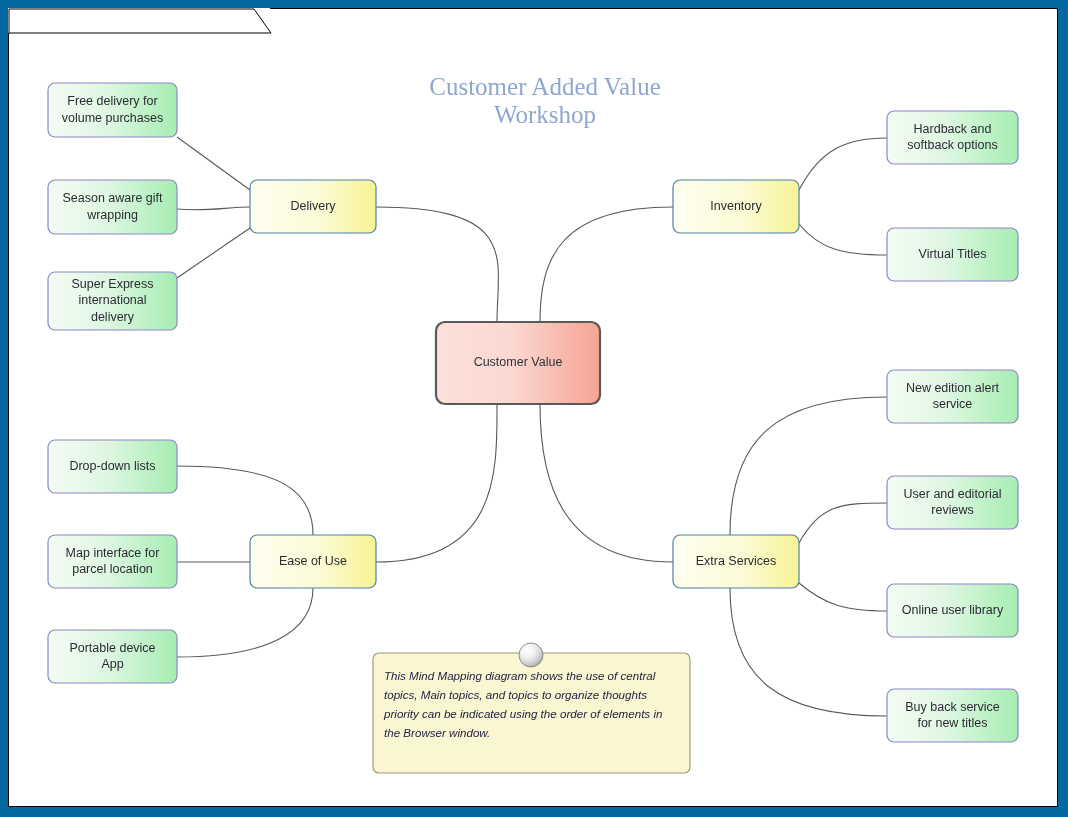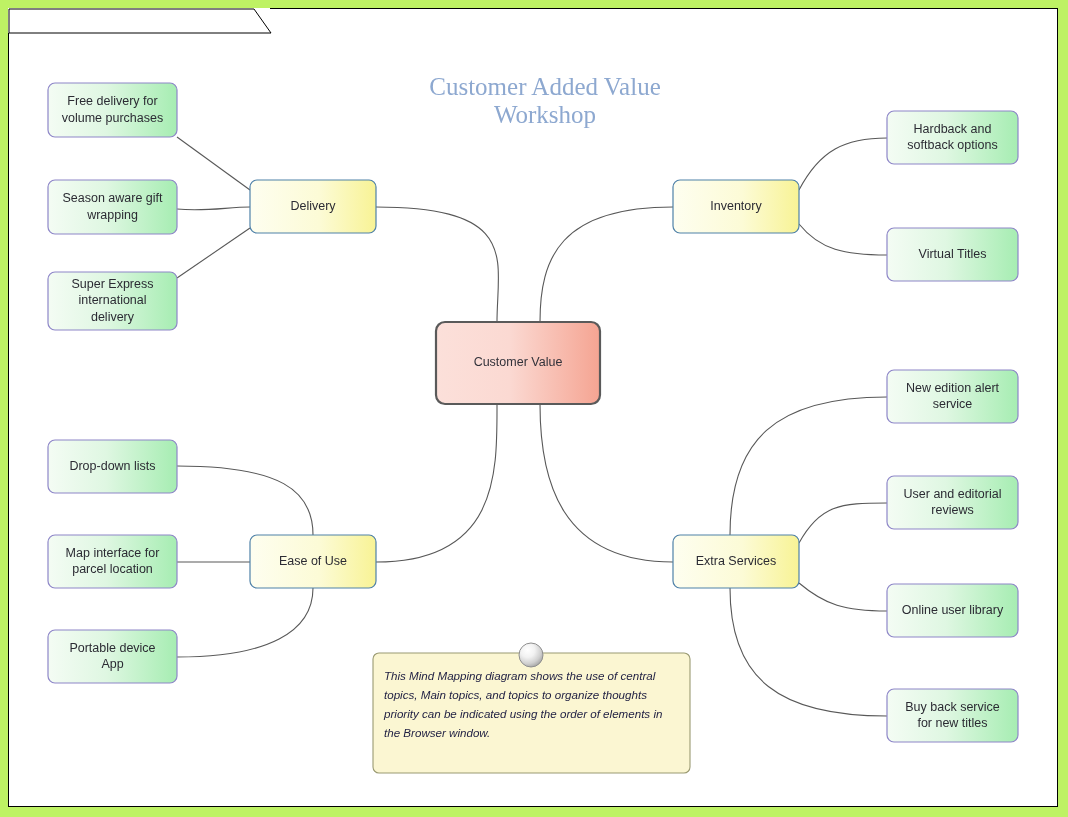--- a/index.html
+++ b/index.html
@@ -11,21 +11,21 @@
   body {
     width: 1068px;
     height: 817px;
     font-family: "Liberation Sans", sans-serif;
     overflow: hidden;
   }
   #canvas {
     position: relative;
     width: 1068px;
     height: 817px;
-    background: #bef264;
+    background: #0369a1;
   }
   
   .frame {
     position: absolute;
     left: 8px;
     top: 8px;
     width: 1050px;
     height: 799px;
     border: 1px solid #000000;
     box-sizing: border-box;

